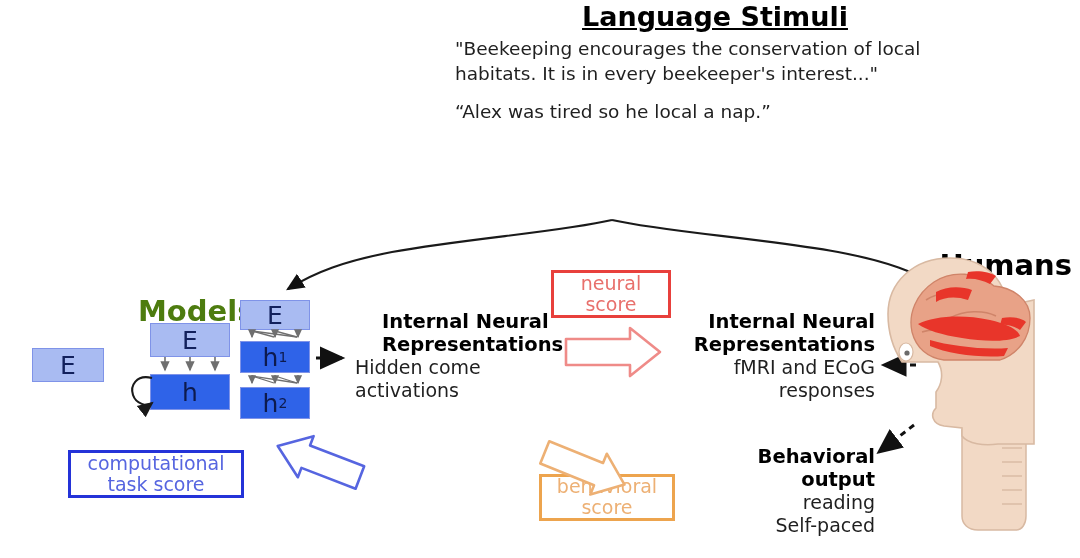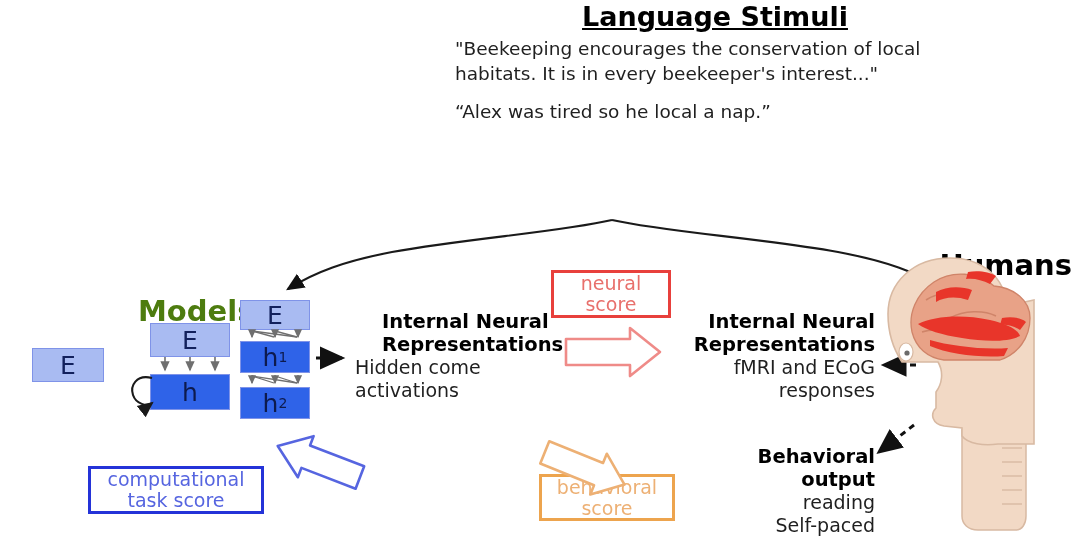--- a/index.html
+++ b/index.html
@@ -130,45 +130,44 @@
   .repr-sub {
     font-size: 19px;
     line-height: 23px;
     color: #1f1f1f;
   }
 
   
   .score-box {
     box-sizing: border-box;
     display: flex;
-    align-items: flex-start;
+    align-items: flex-end;
     justify-content: center;
     text-align: center;
     line-height: 21px;
     font-size: 19px;
     background: #ffffff;
   }
   #neural-score {
     left: 551px; top: 270px;
     width: 120px; height: 48px;
     border: 3px solid #e8403c;
     color: #e8706c;
   }
   #behavioral-score {
     left: 539px; top: 474px;
     width: 136px; height: 47px;
     border: 3px solid #eda44e;
     color: #edb074;
   }
   #task-score {
-    left: 68px; top: 466px;
+    left: 68px; top: 450px;
     width: 176px; height: 48px;
     border: 3px solid #2433d8;
     color: #5665e0;
-    margin-left: 20px;
   }
 
   
   #overlay {
     left: 0; top: 0;
     width: 1080px; height: 558px;
     pointer-events: none;
   }
   .label-arrow-text {
     font-size: 21px;

